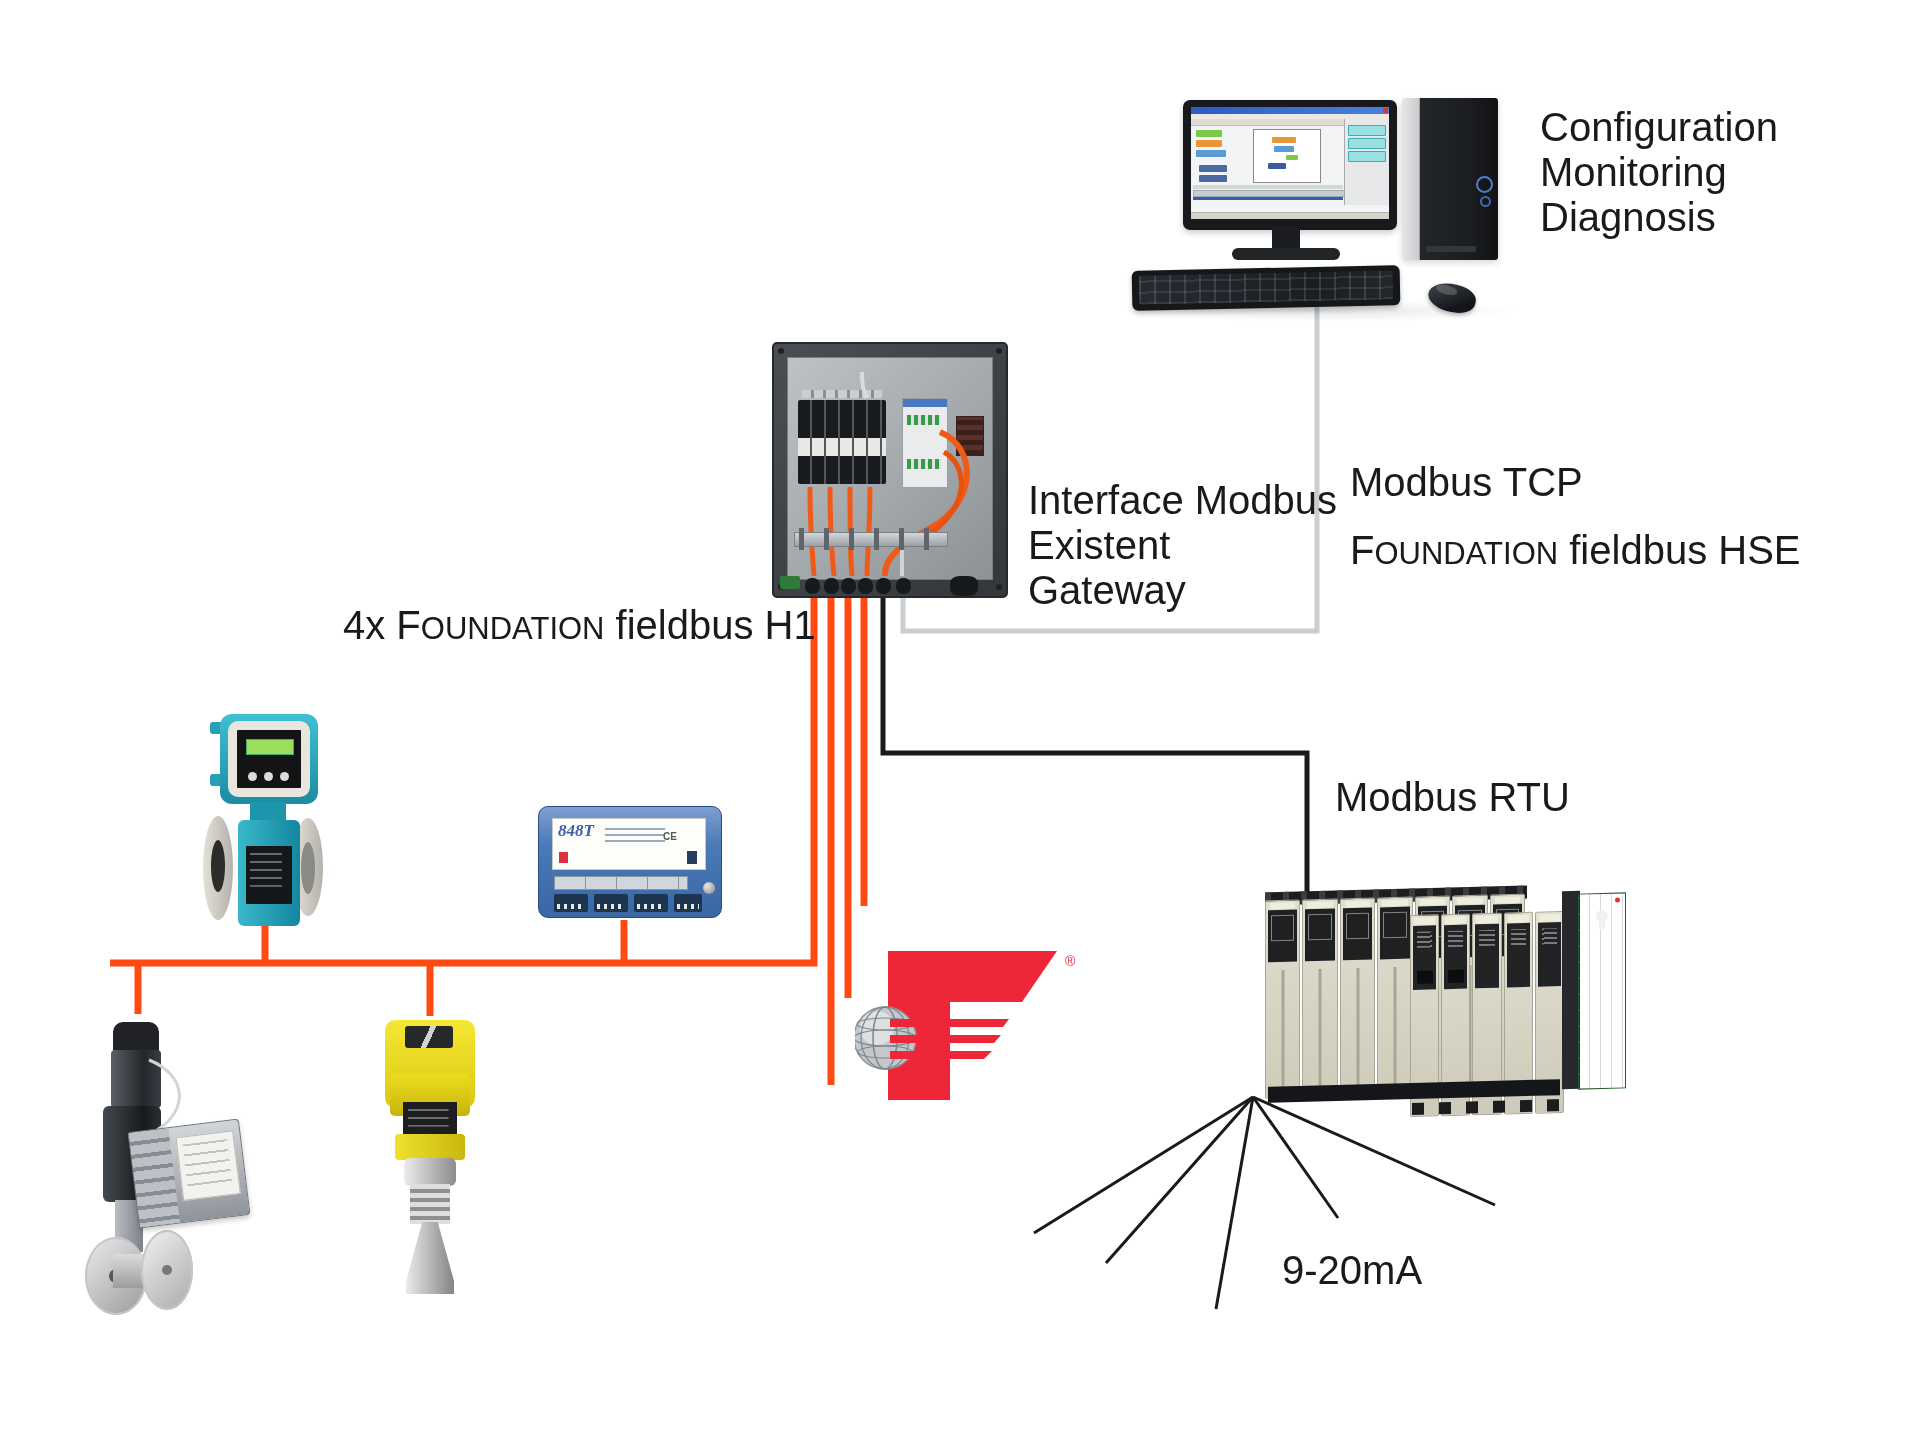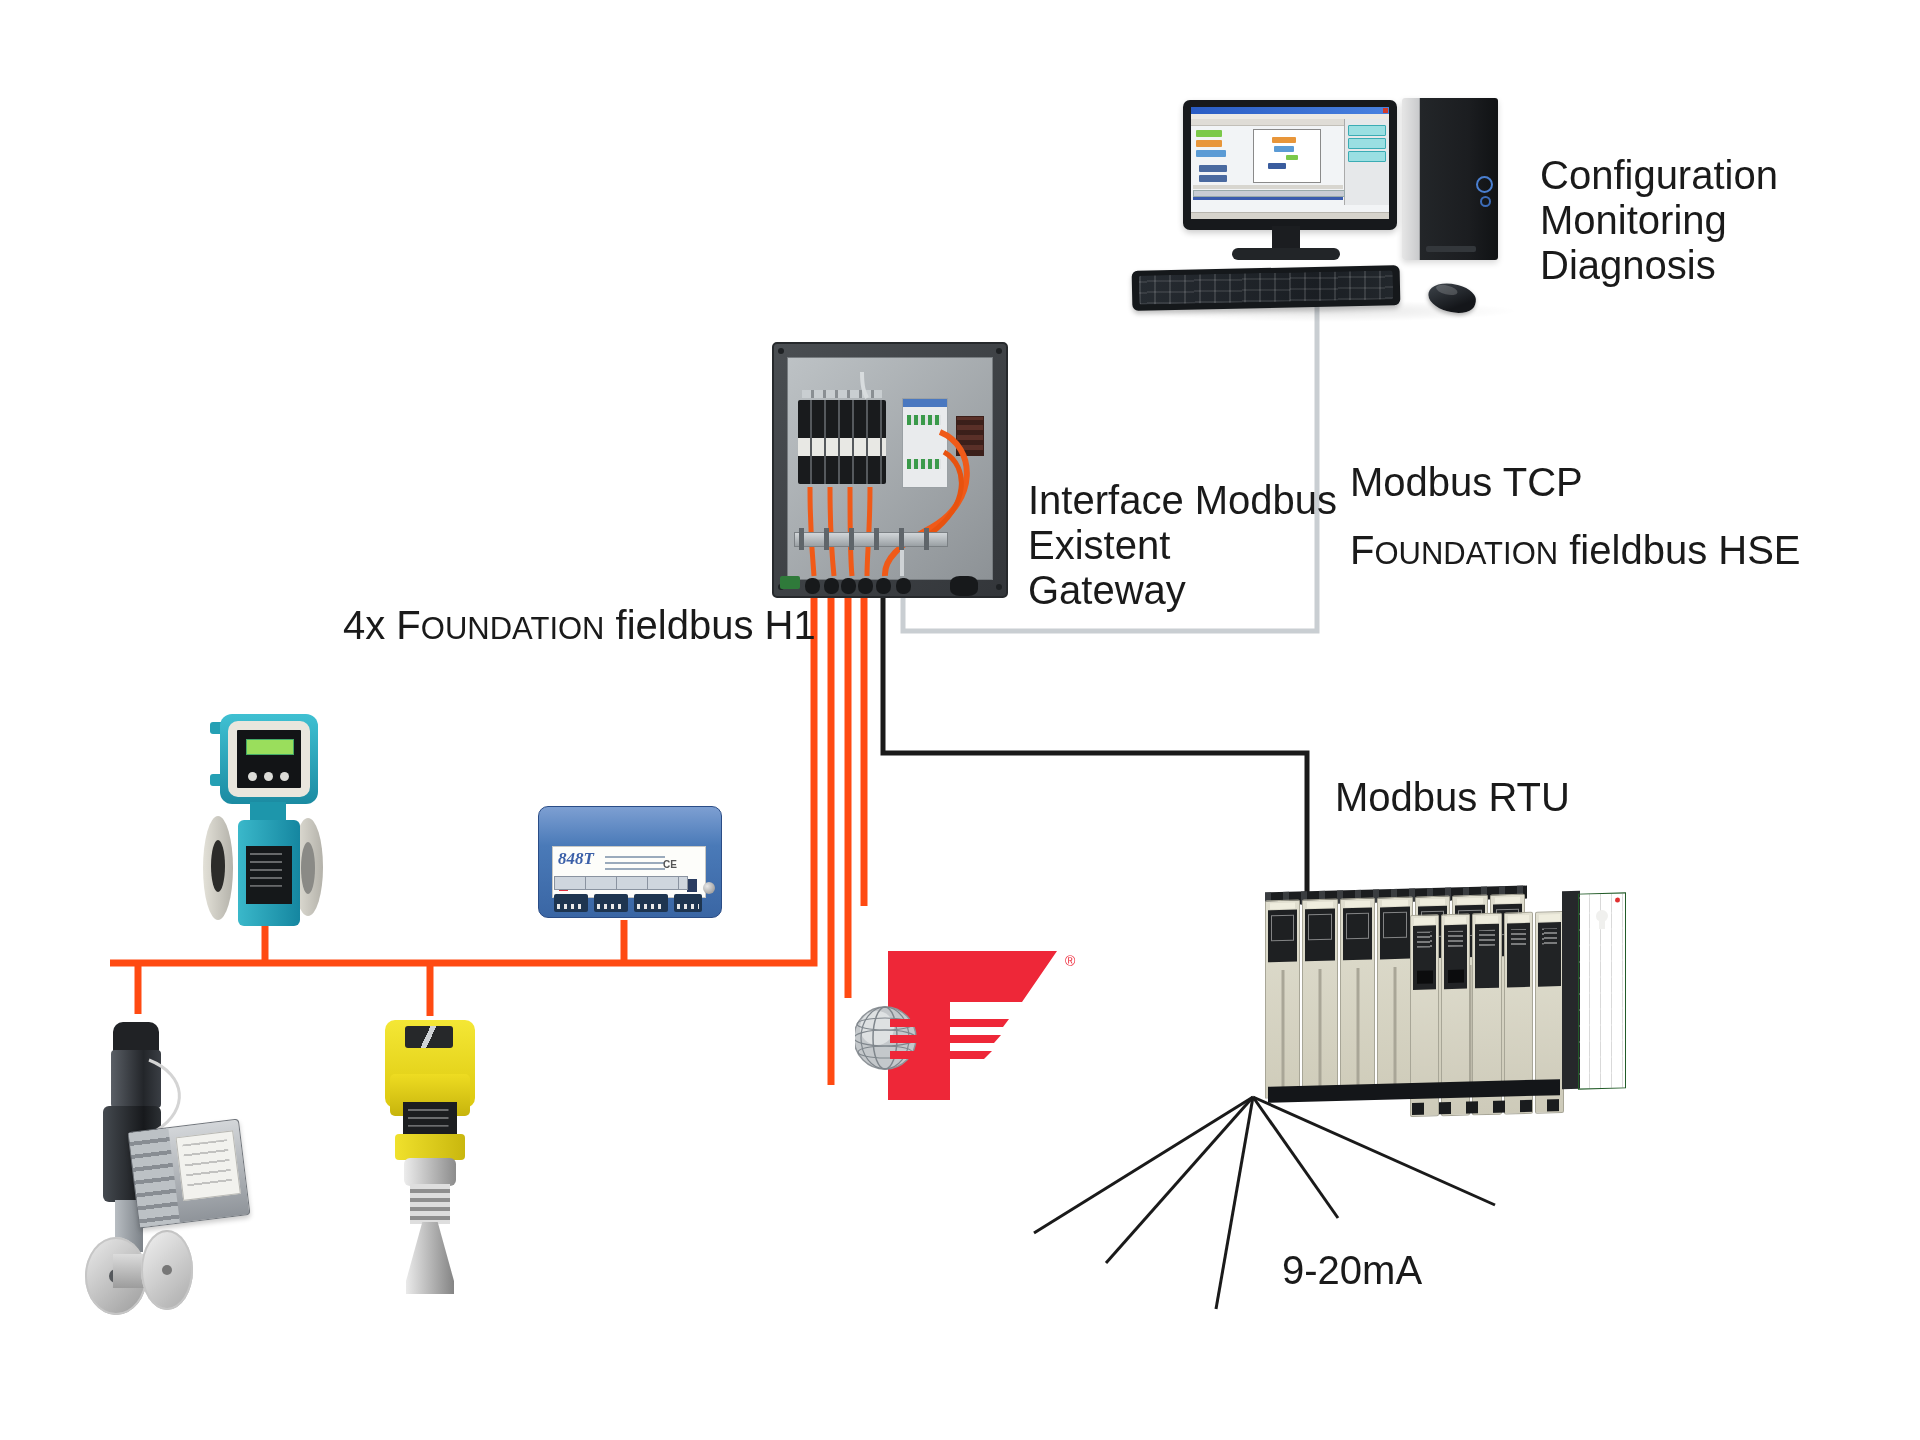--- a/index.html
+++ b/index.html
@@ -124,21 +124,21 @@
             background:linear-gradient(90deg,#ececec,#8c8c8c);}
   .lv-thread{position:absolute;left:30px;top:166px;width:40px;height:40px;
             background:repeating-linear-gradient(180deg,#dedede 0 5px,#8f8f8f 5px 9px);}
   .lv-horn{position:absolute;left:26px;top:204px;width:48px;height:72px;
             background:linear-gradient(90deg,#eaeaea,#848484);
             clip-path:polygon(34% 0,66% 0,100% 82%,100% 100%,0 100%,0 82%);}
   
   .t848{position:absolute;left:538px;top:806px;width:184px;height:112px;}
   .t-body{position:absolute;inset:0;border-radius:10px;border:1px solid #2a4c86;
           background:linear-gradient(180deg,#7d9fd2 0%,#4a7ab8 35%,#3a66a4 100%);}
-  .t-label{position:absolute;left:14px;top:12px;width:152px;height:50px;background:#fdfdfa;border:1px solid #c8c8c4;margin-top:28px;}
+  .t-label{position:absolute;left:14px;top:12px;width:152px;height:50px;background:#fdfdfa;border:1px solid #c8c8c4;}
   .t-model{position:absolute;left:5px;top:3px;font:italic 700 17px/17px "Liberation Serif",serif;color:#3a5fa8;}
   .t-lines{position:absolute;left:52px;top:5px;width:60px;height:18px;
           background:repeating-linear-gradient(0deg,#9aaabc 0 2px,transparent 2px 6px);}
   .t-ce{position:absolute;right:28px;top:12px;font:700 10px "Liberation Sans",sans-serif;color:#555;}
   .t-logo{position:absolute;left:6px;bottom:6px;width:9px;height:11px;background:#e03040;}
   .t-chip{position:absolute;right:8px;bottom:5px;width:10px;height:13px;background:#2a3c60;}
   .t-slot{position:absolute;left:16px;top:70px;width:132px;height:12px;background:#cfd6de;border:1px solid #8a93a0;
           background-image:repeating-linear-gradient(90deg,transparent 0 30px,#8a93a0 30px 31px);}
   .t-term{position:absolute;top:88px;width:34px;height:18px;background:#1e3550;border-radius:2px;}
   .t-term .dots{position:absolute;left:3px;bottom:3px;right:3px;height:5px;
@@ -515,21 +515,21 @@
     <div class="sidepanel"></div>
     <div class="pcb">
       <span class="led"></span>
       <span class="hole"></span>
       <span class="holestem"></span>
     </div>
     <div class="rackbase"></div>
     <div class="feet"></div>
   </div>
 
-  <div class="lbl" style="left:1540px;top:105px;margin-top:48px;">
+  <div class="lbl" style="left:1540px;top:105px;">
     <span class="ln">Configuration</span>
     <span class="ln">Monitoring</span>
     <span class="ln">Diagnosis</span>
   </div>
 
   <div class="lbl" style="left:1028px;top:478px;">
     <span class="ln">Interface Modbus</span>
     <span class="ln">Existent</span>
     <span class="ln">Gateway</span>
   </div>

